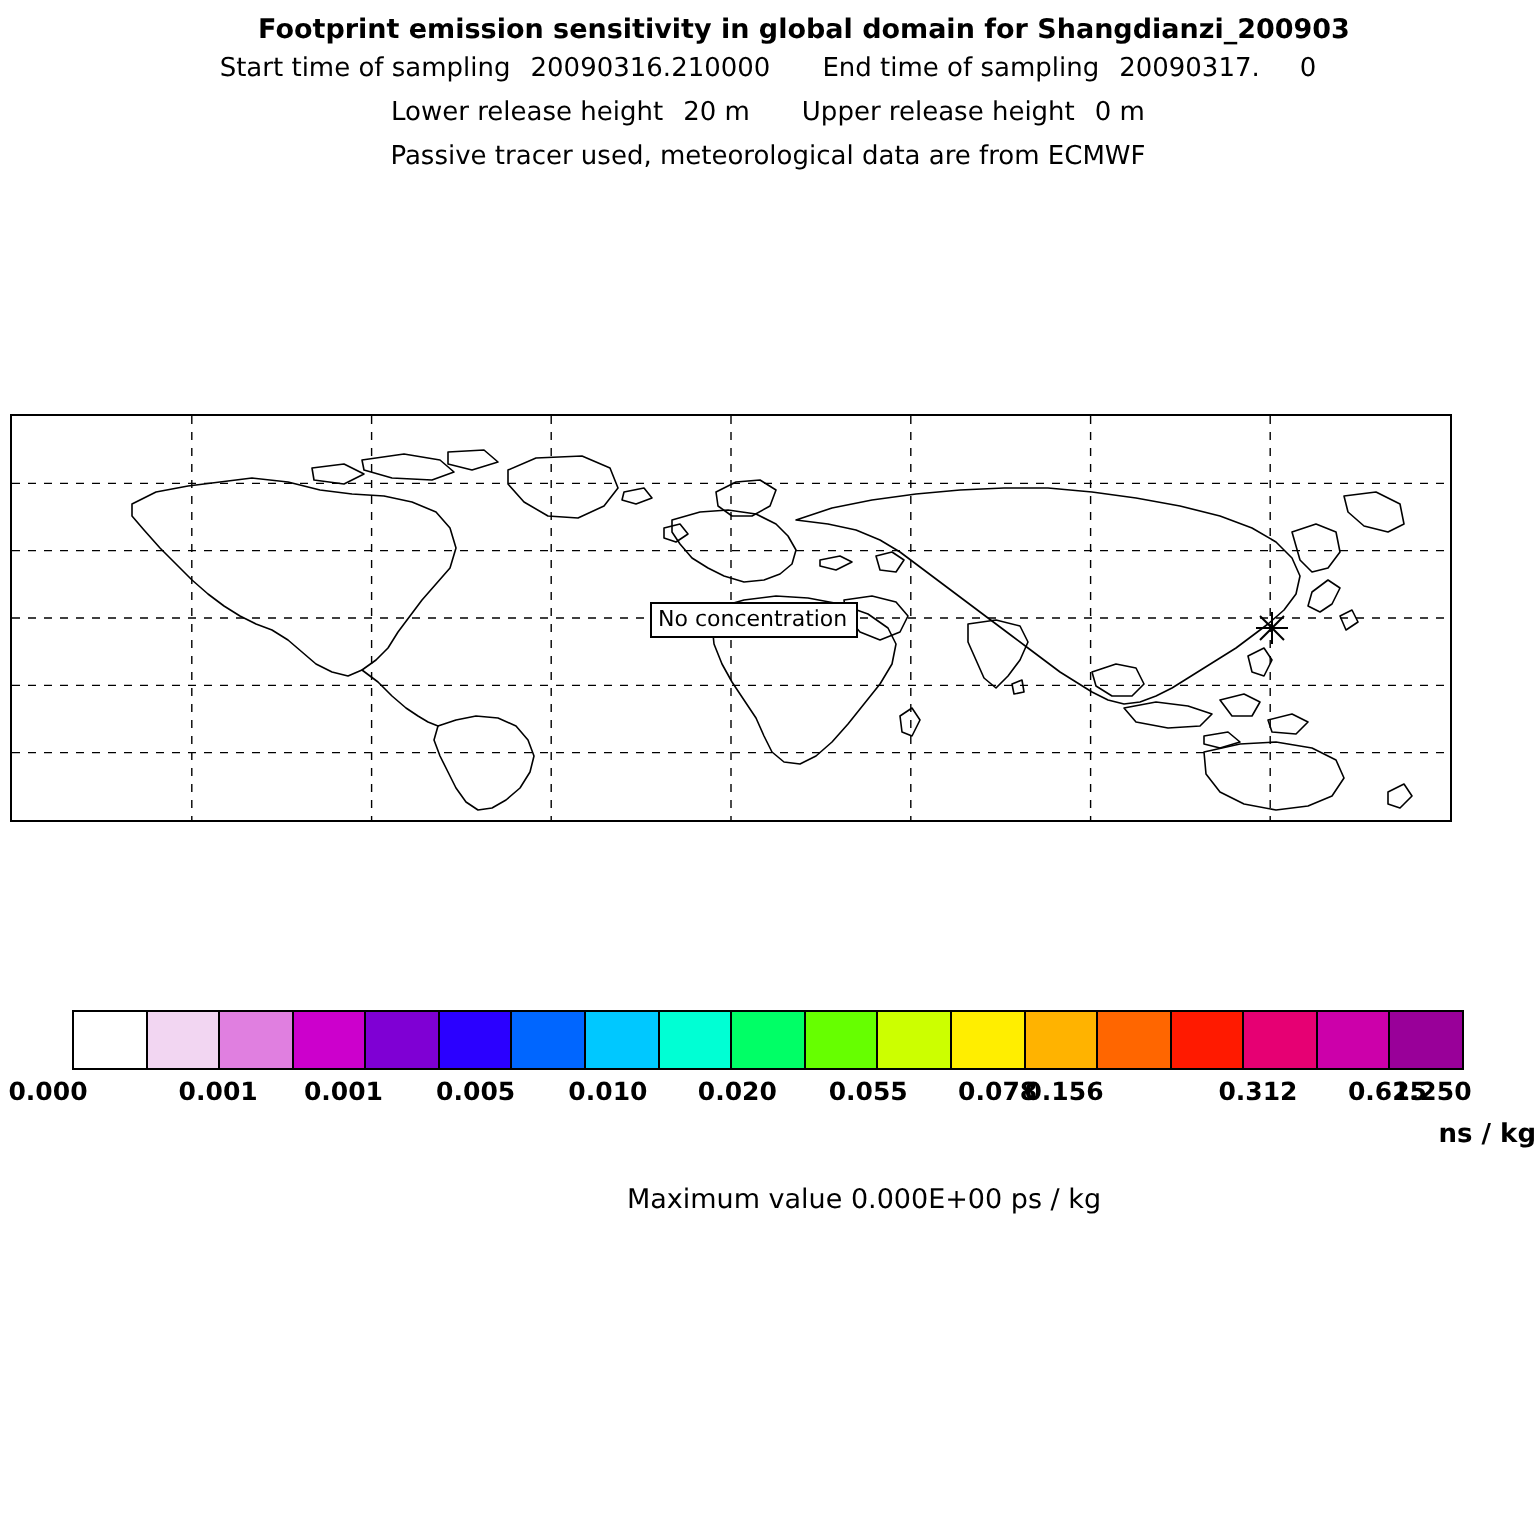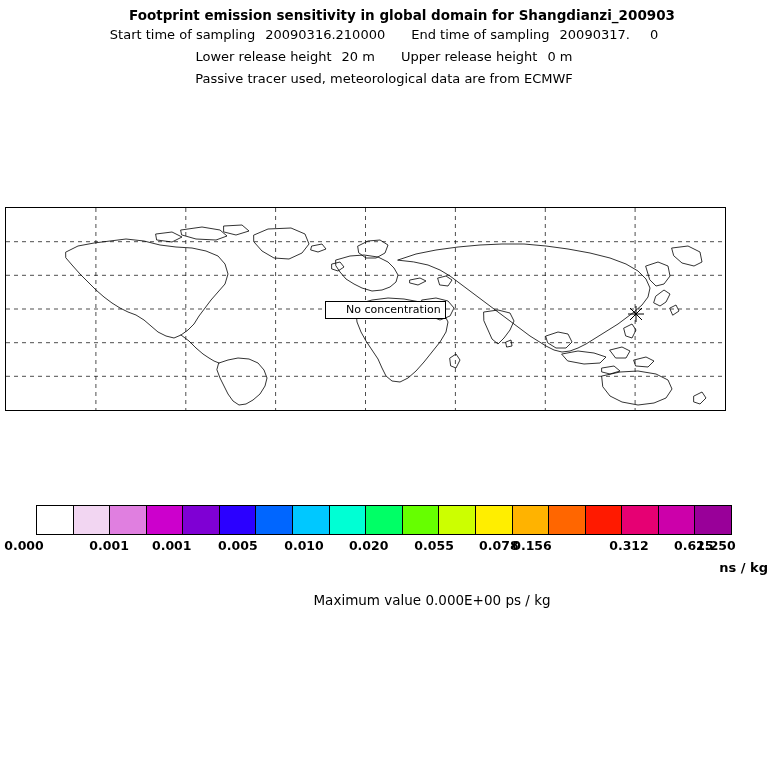--- a/index.html
+++ b/index.html
@@ -58,21 +58,21 @@
     background: #ffffff;
     overflow: hidden;
   }
   .map-svg { position: absolute; left: 0; top: 0; }
   .nodata-box {
     position: absolute;
     left: 325px;
     top: 301px;
     border: 1px solid #000000;
     background: #ffffff;
-    padding: 1px 4px 2px 20px;
+    padding: 1px 4px 2px 3px;
     font-size: 11px;
     line-height: 13px;
     white-space: nowrap;
   }
 
   
   .cbar {
     position: absolute;
     left: 36px;
     top: 505px;

